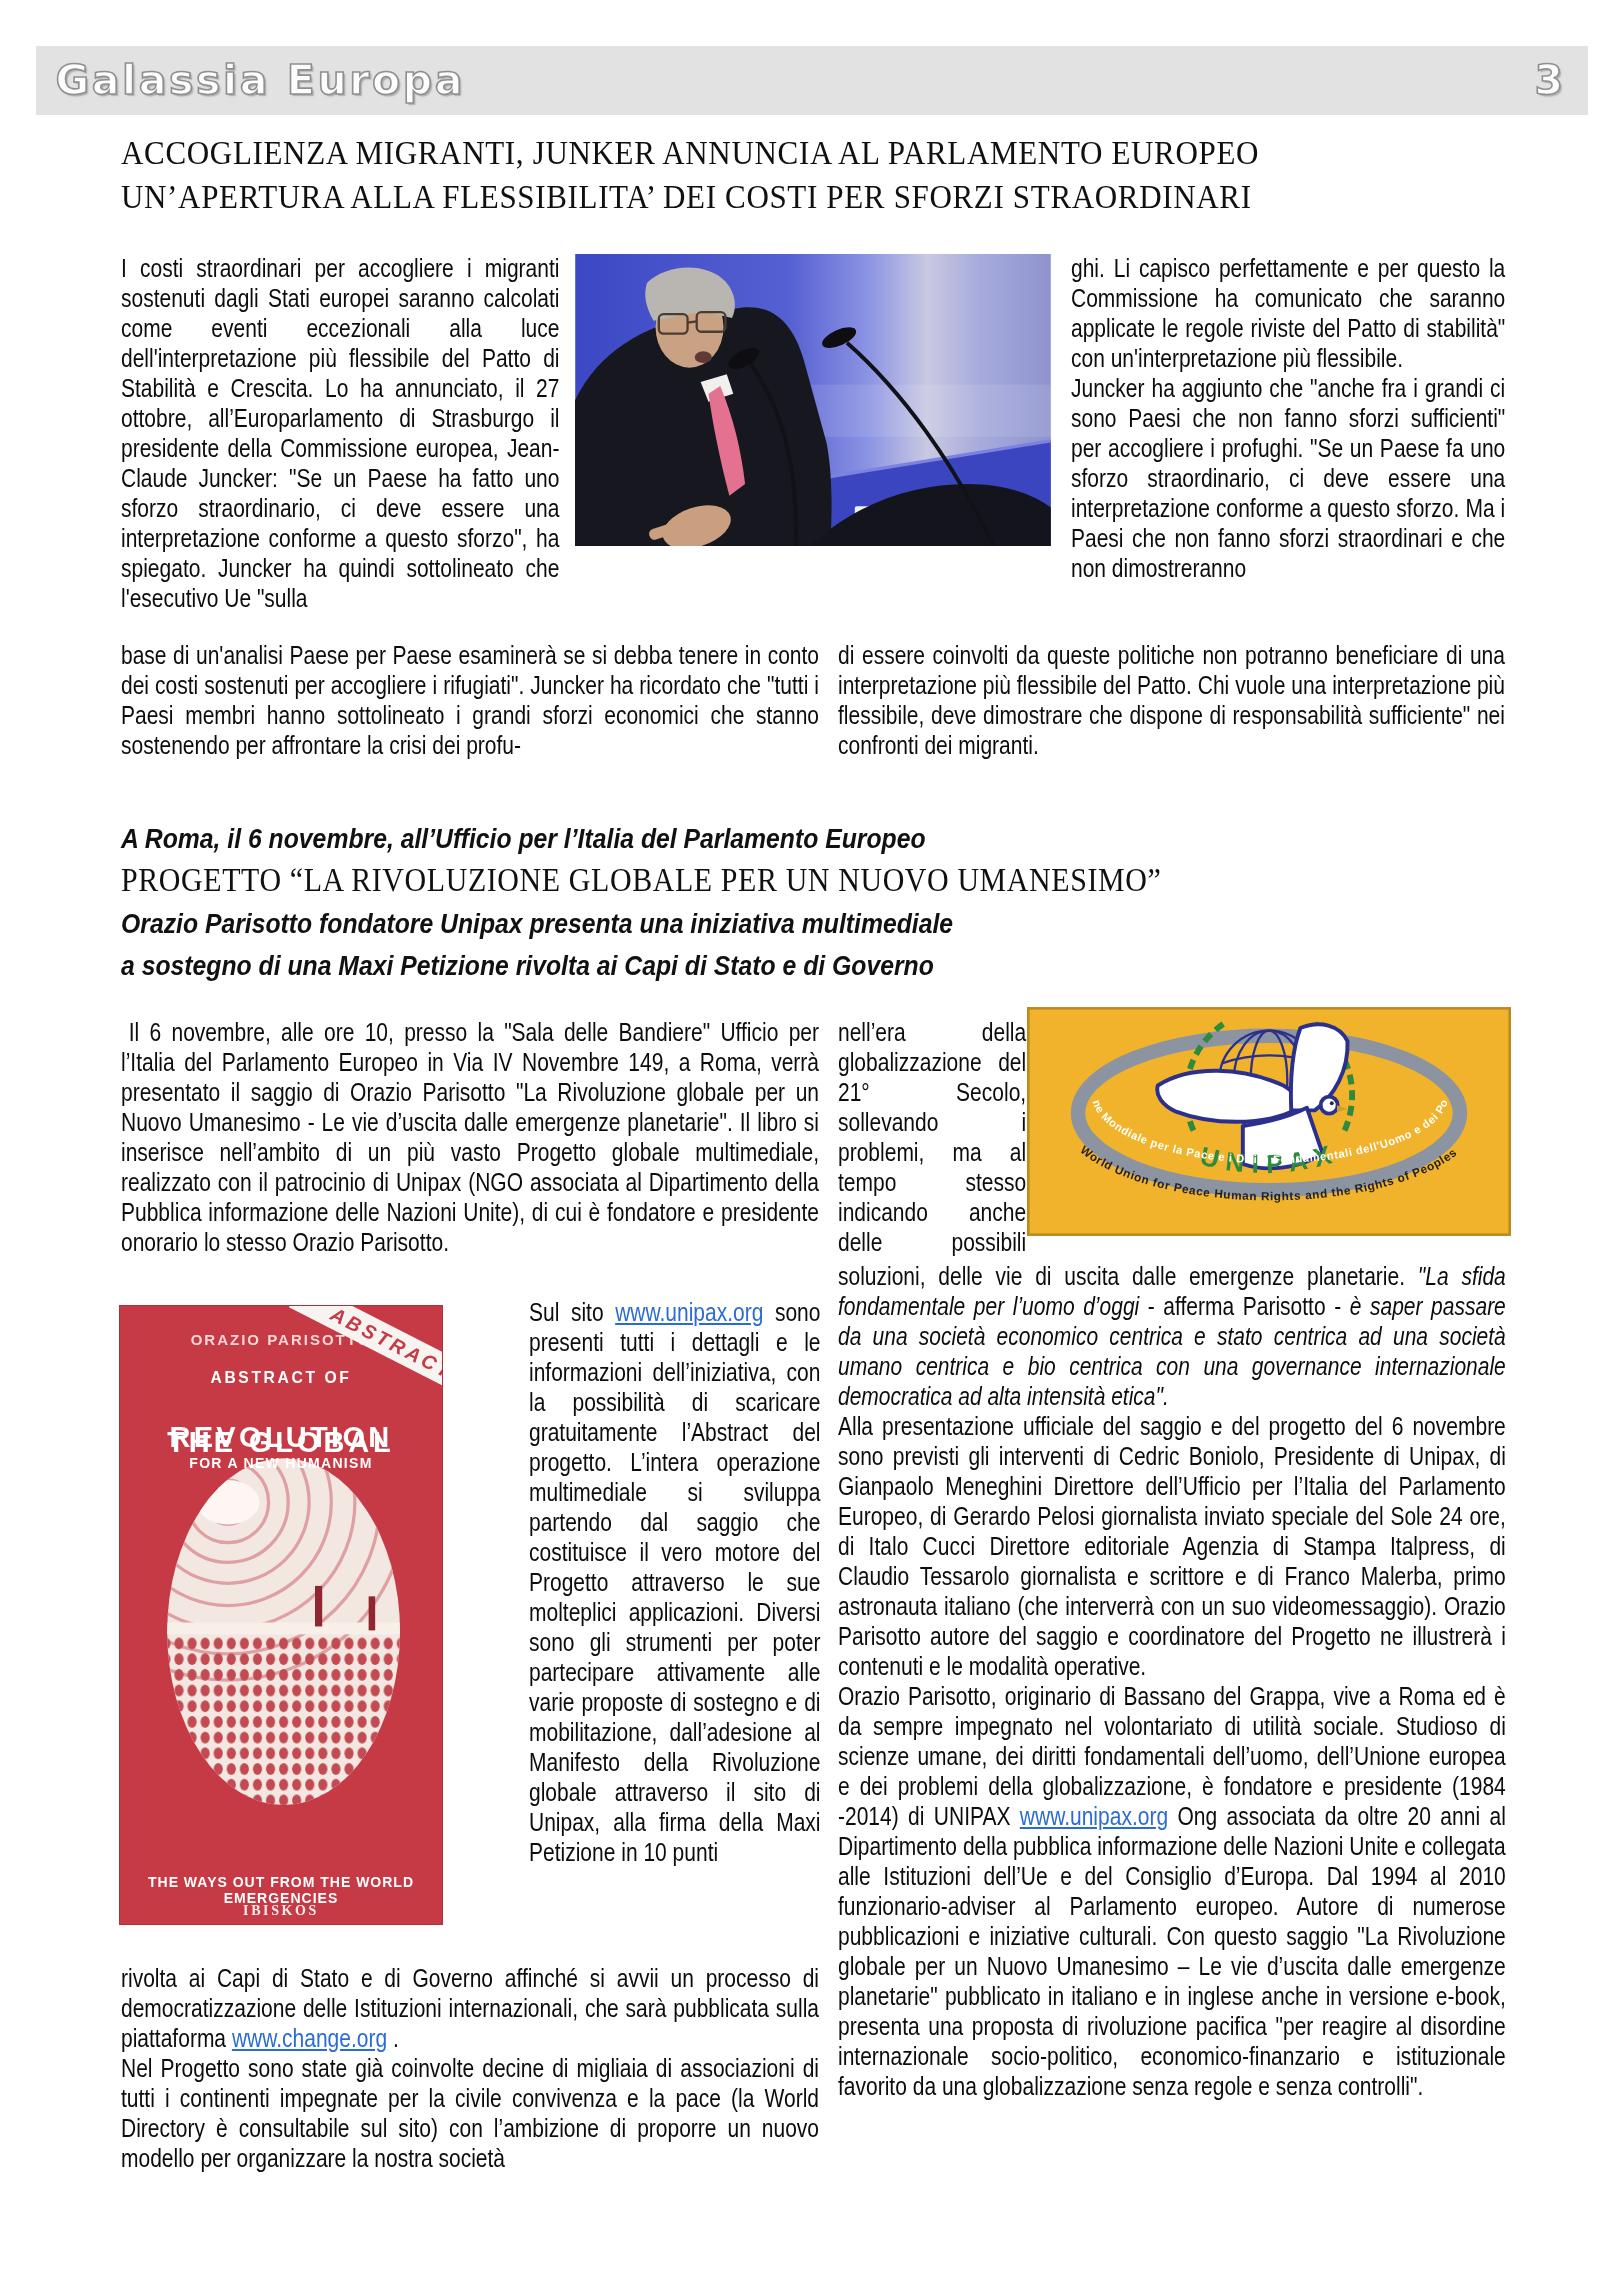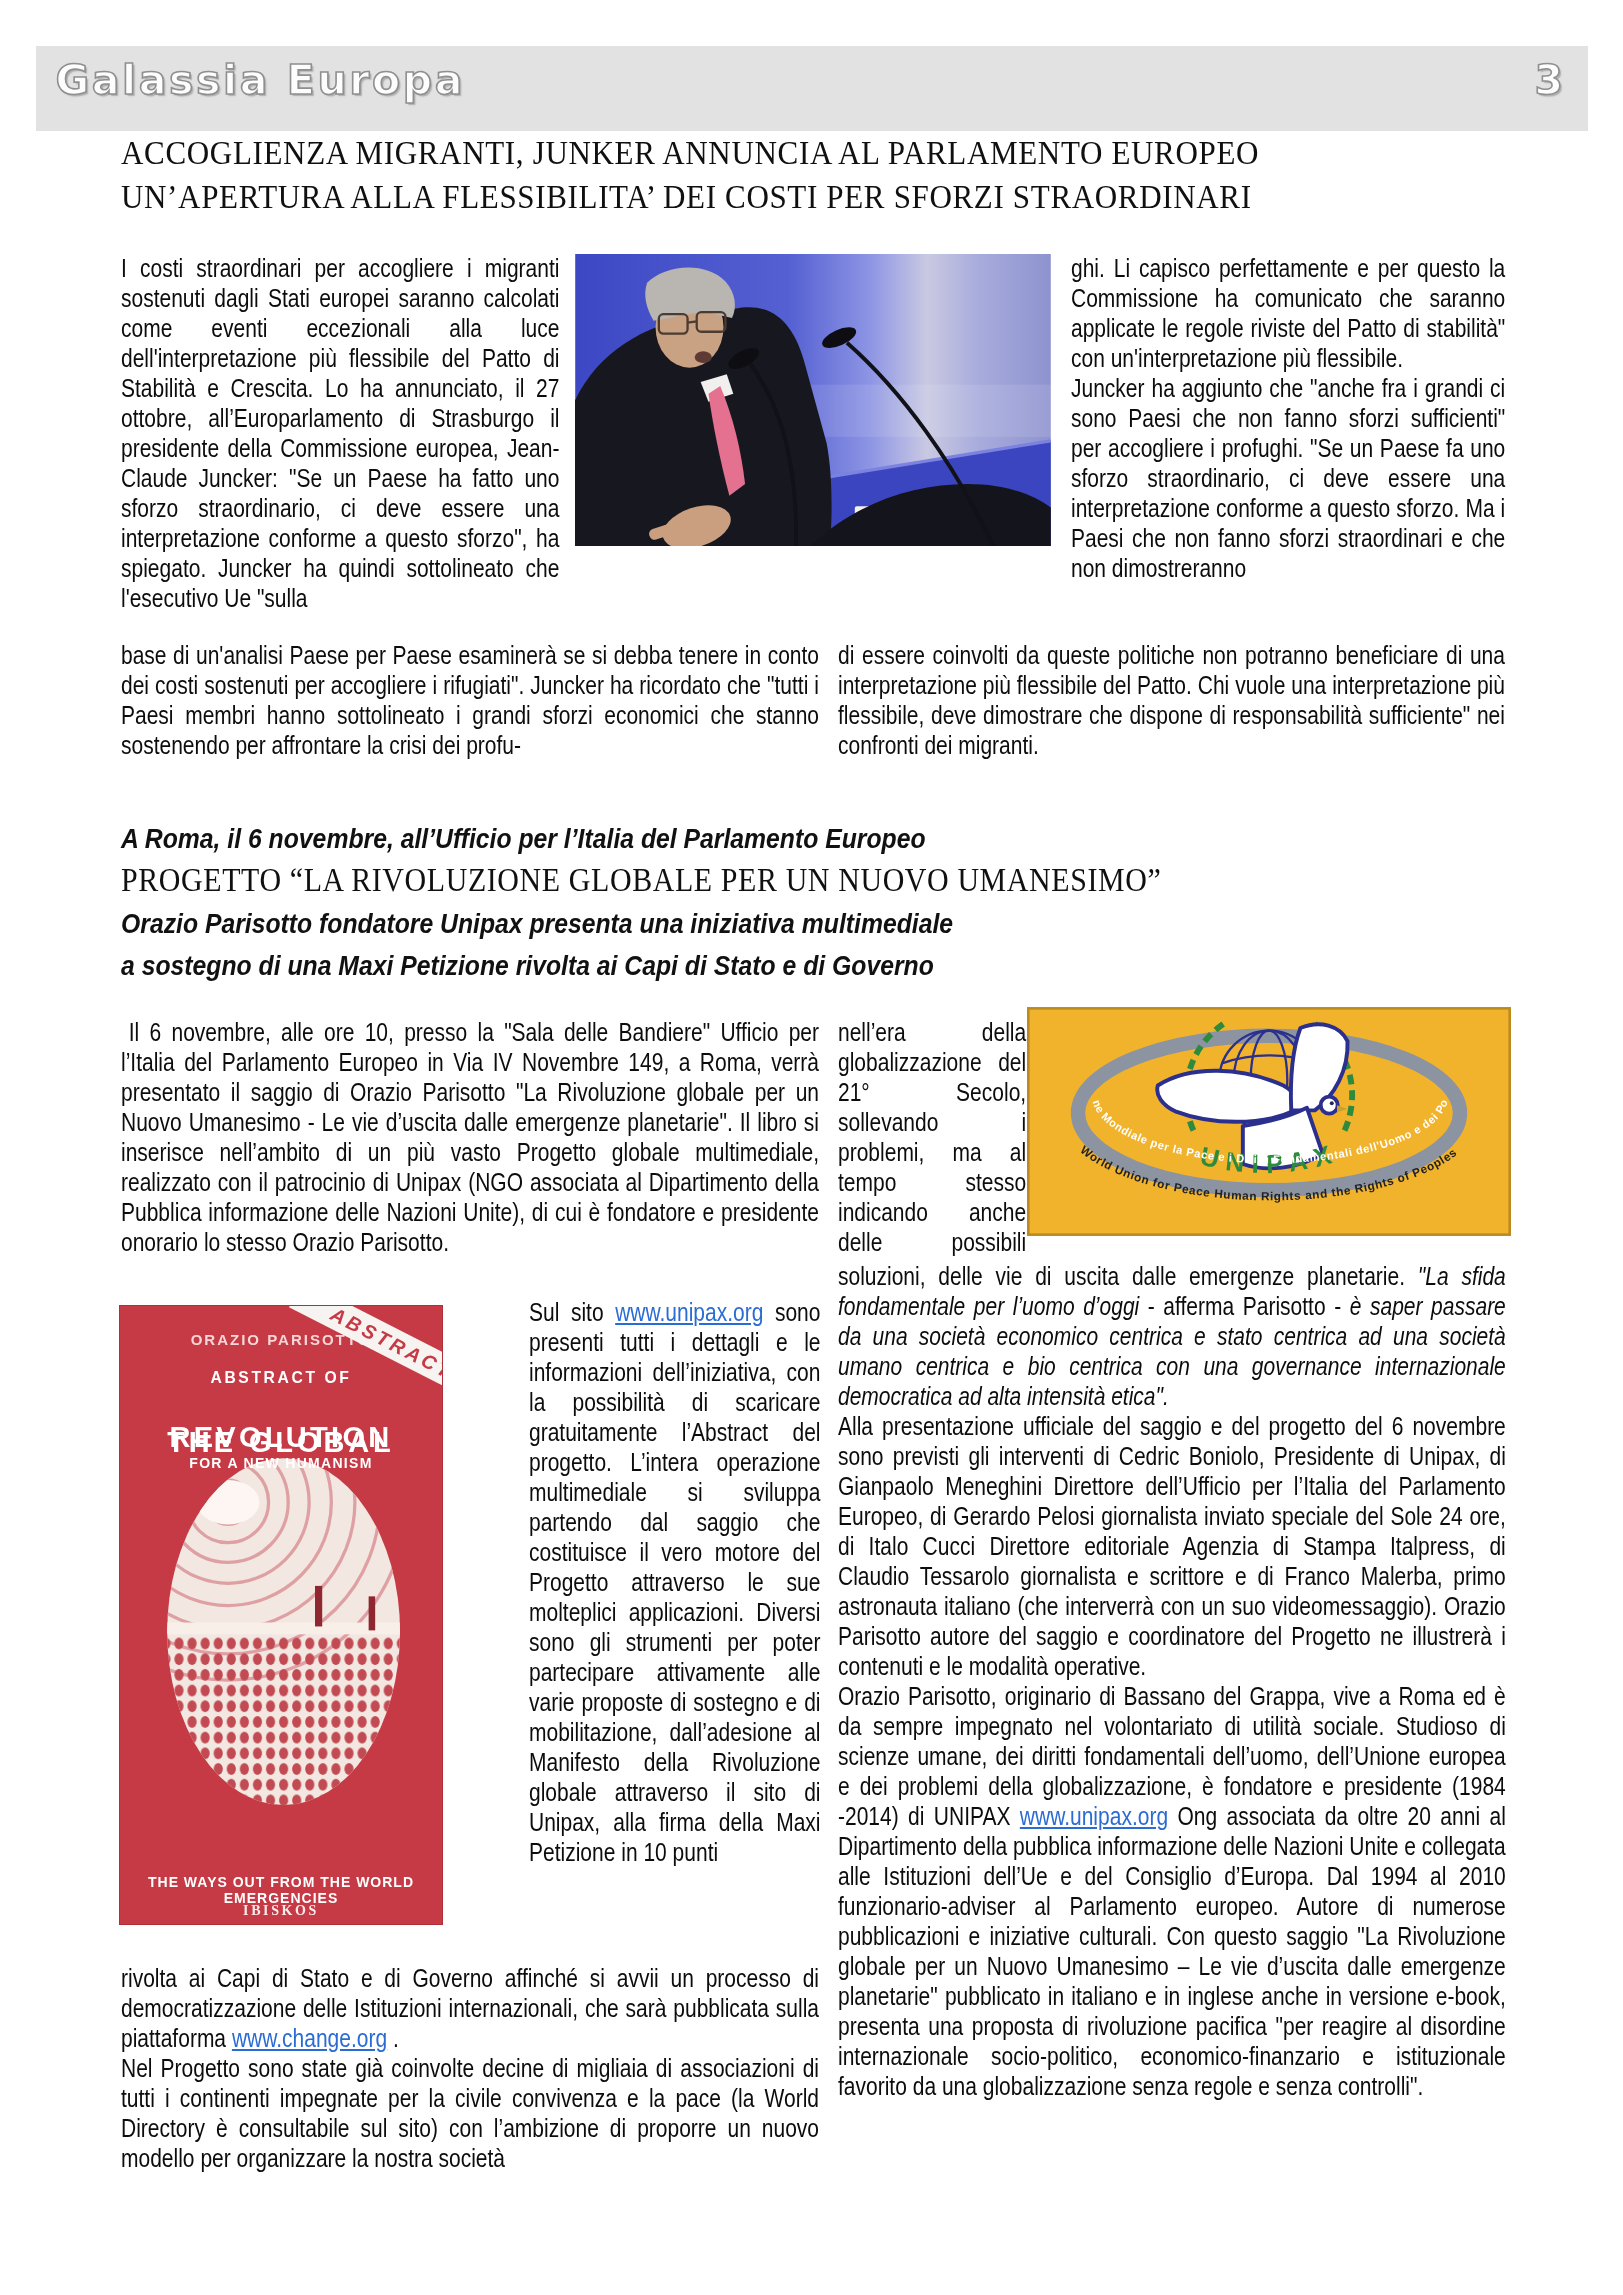--- a/index.html
+++ b/index.html
@@ -5,21 +5,21 @@
   html,body{margin:0;padding:0;background:#ffffff;}
   body{width:1623px;height:2295px;position:relative;font-family:"Liberation Sans",sans-serif;color:#0a0a0a;}
   .abs{position:absolute;}
   
   .bt{font-size:25px;line-height:30px;text-align:justify;transform:scaleX(0.84);transform-origin:0 0;color:#0c0c0c;}
   .bt p{margin:0;}
   .lnk{color:#2b6cd4;text-decoration:underline;cursor:pointer;}
   .it{font-style:italic;}
   .jlast{text-align-last:justify;}
   
-  .bar{left:36px;top:46px;width:1552px;height:85px;background:#e2e2e2;}
+  .bar{left:36px;top:46px;width:1552px;height:69px;background:#e2e2e2;}
   .brand{font-family:"DejaVu Sans",sans-serif;font-weight:700;font-size:41px;line-height:69px;color:#fdfdfd;-webkit-text-stroke:1.6px #8f8f8f;text-shadow:2px 2px 1.3px rgba(110,110,110,0.45);letter-spacing:2.6px;}
   
   .h-serif{font-family:"Liberation Serif",serif;color:#101010;transform-origin:0 0;}
   .a1title{font-size:33px;line-height:44px;letter-spacing:0.7px;transform:scaleX(0.94);white-space:nowrap;}
   .a2title{font-size:34px;letter-spacing:0.7px;transform:scaleX(0.88);white-space:nowrap;}
   .kick{font-weight:700;font-style:italic;font-size:27.5px;transform:scaleX(0.9);transform-origin:0 0;white-space:nowrap;color:#111;}
   
   .photo{left:575px;top:254px;width:476px;height:292px;overflow:hidden;}
   
   .ulogo{left:1027px;top:1007px;width:484px;height:229px;}

